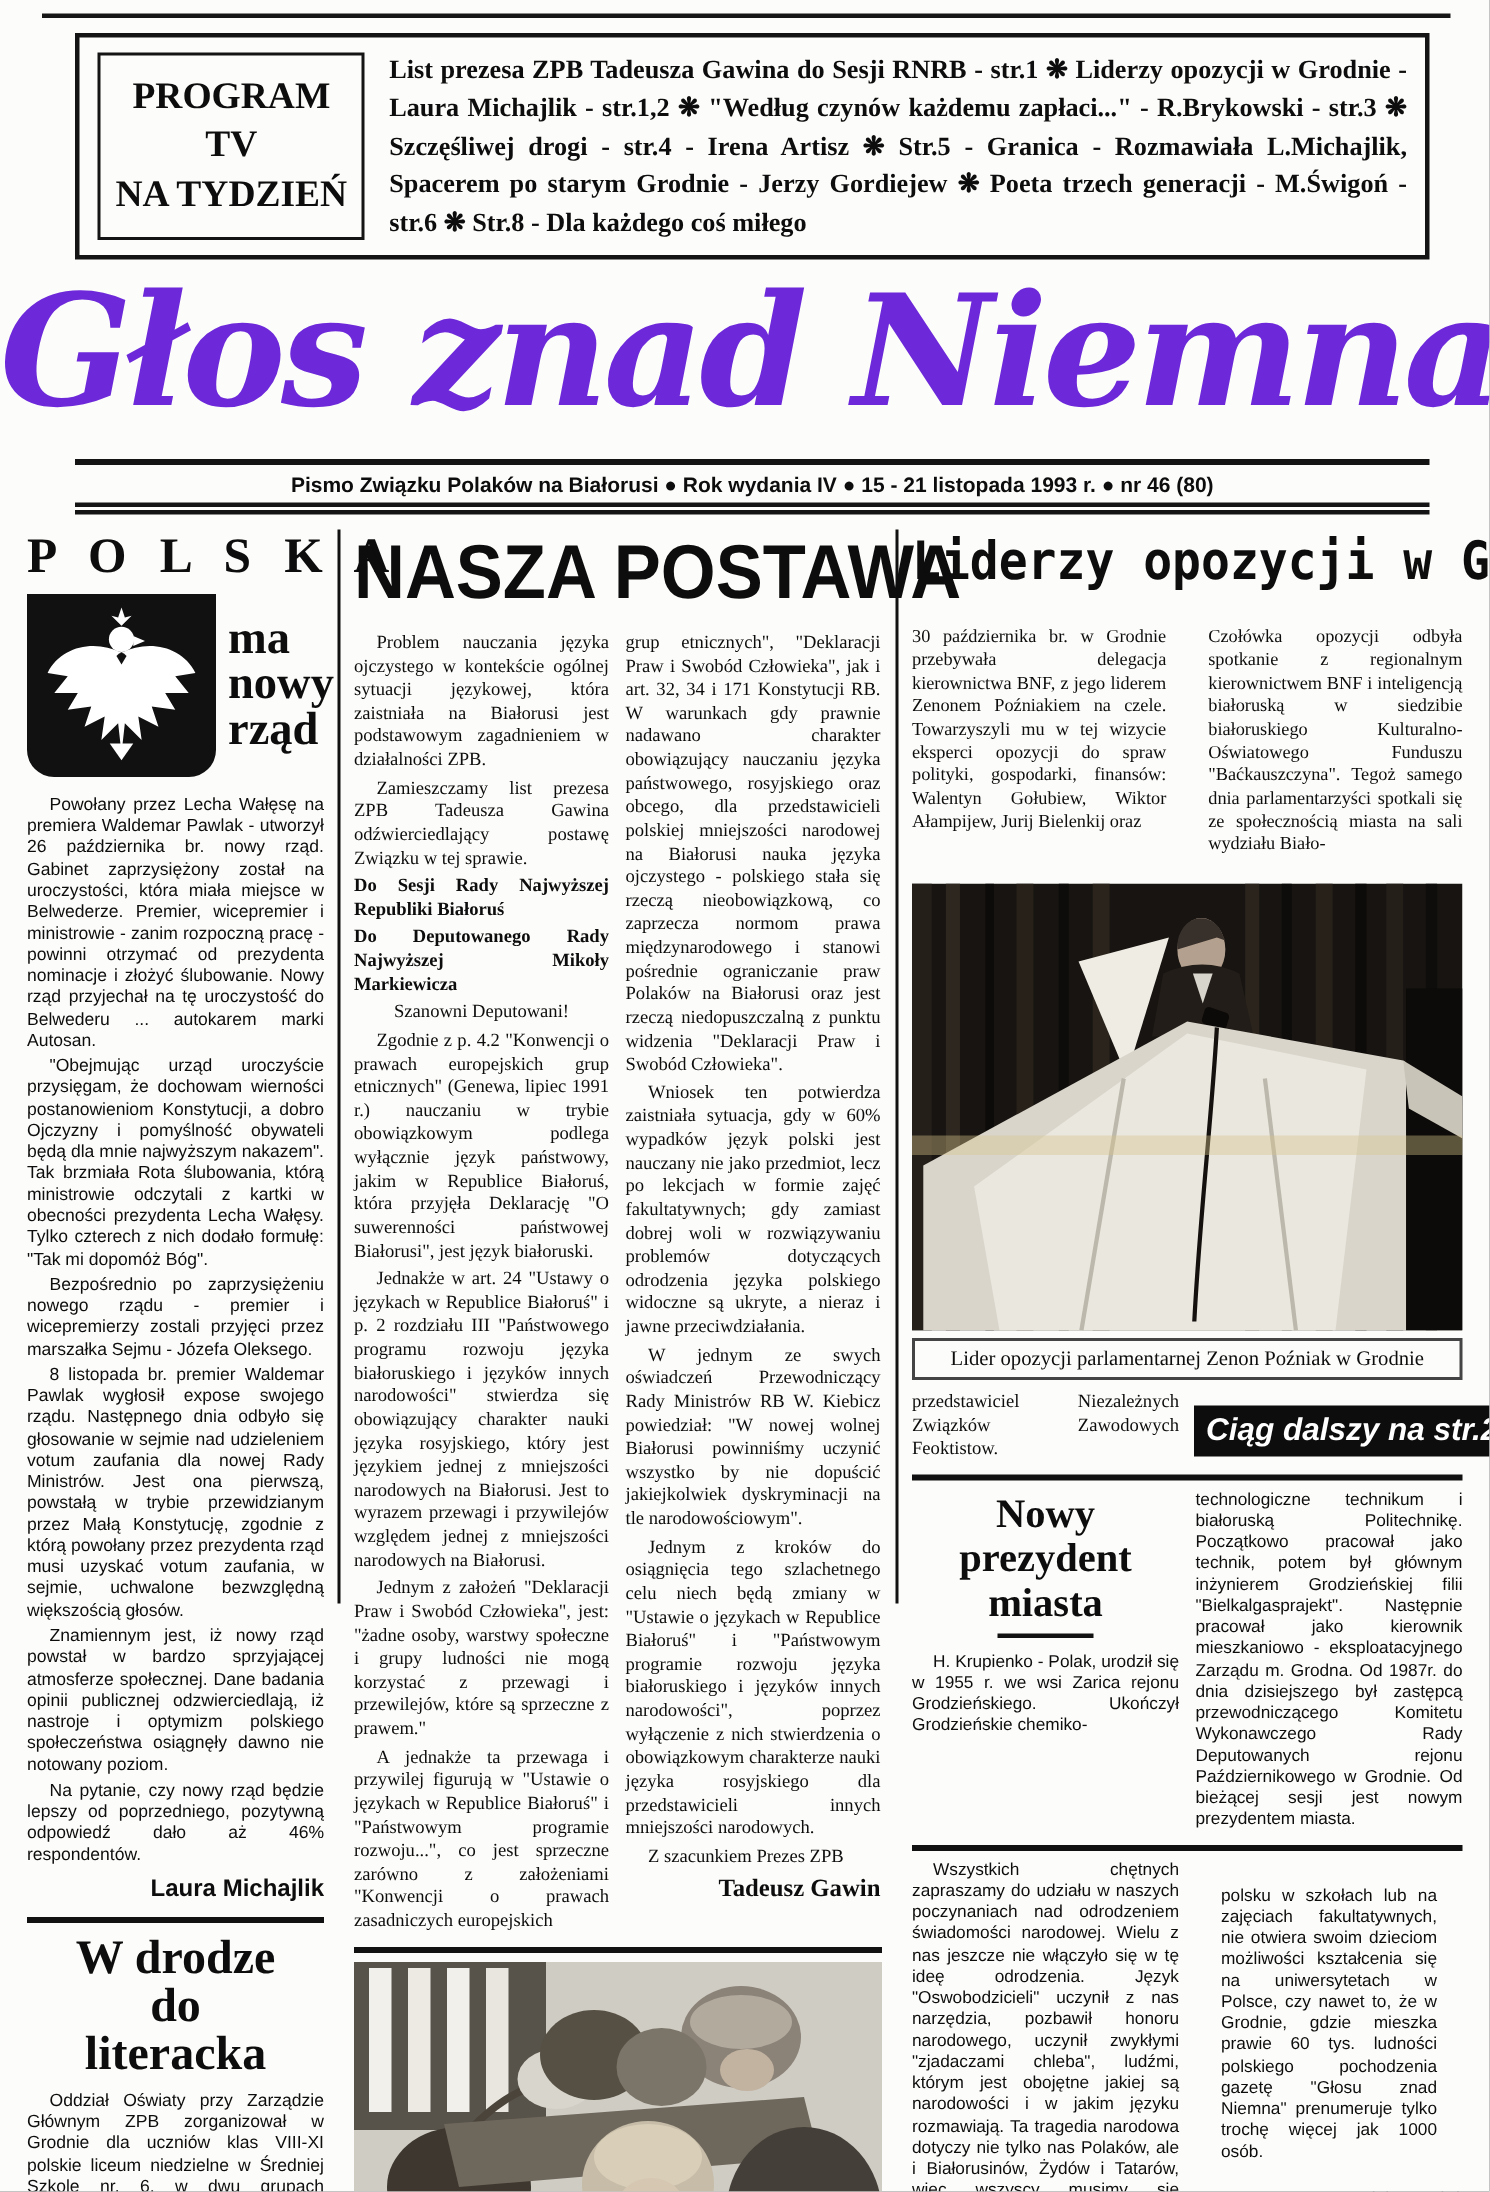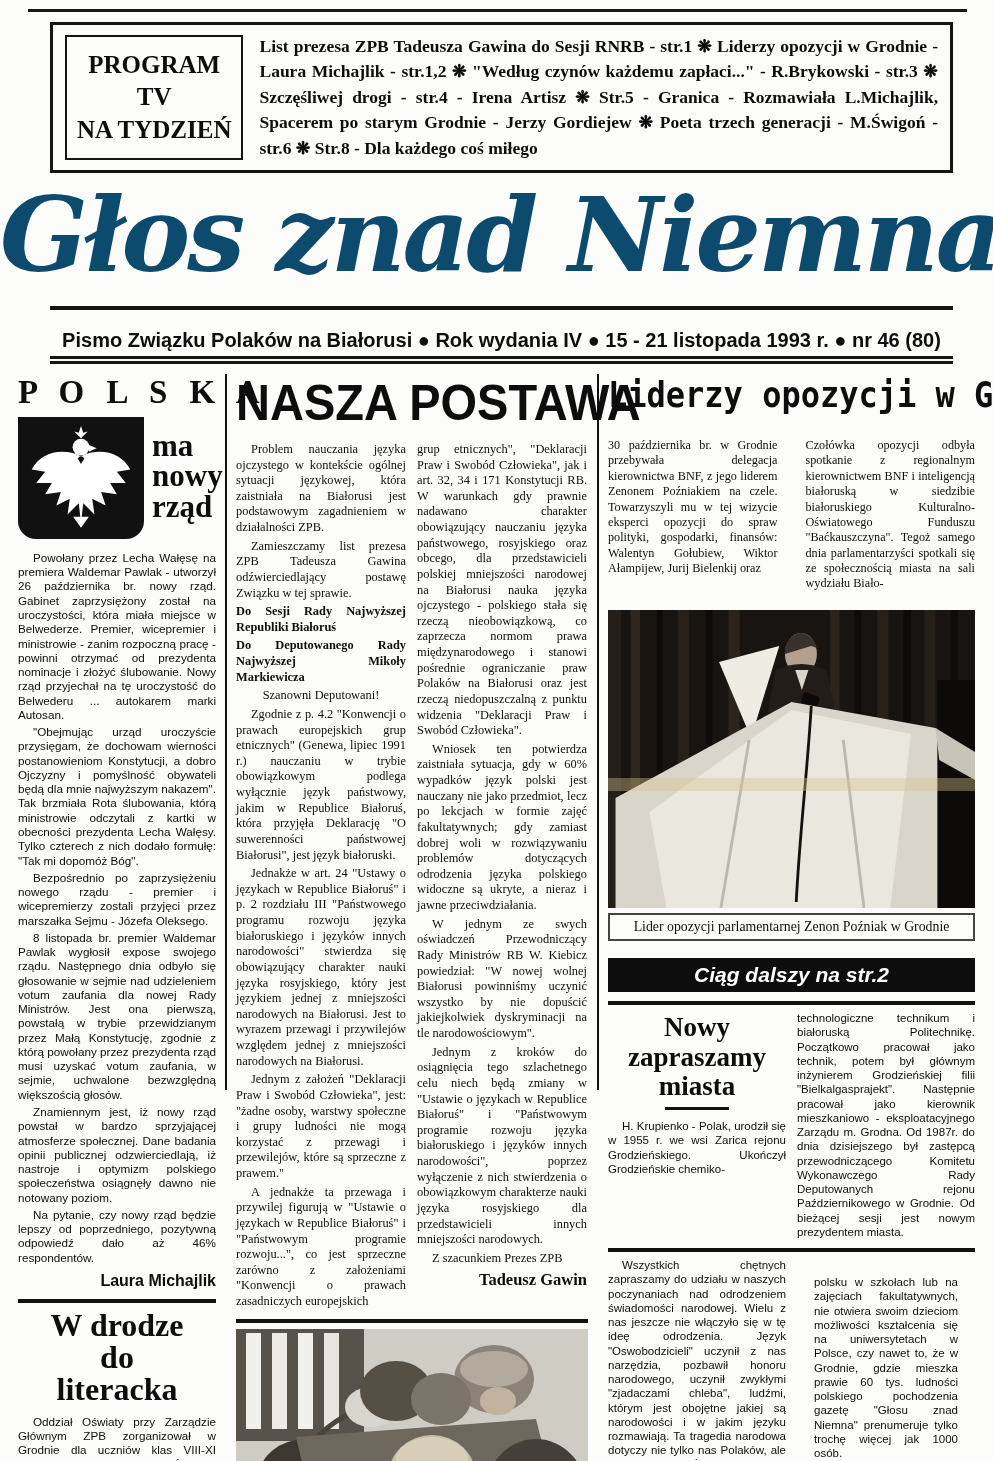--- a/index.html
+++ b/index.html
@@ -22,28 +22,28 @@
     font-size: 25px; line-height: 1.3; white-space: nowrap; flex: none;
   }
   .toc {
     font-family: "Liberation Serif", serif; font-weight: bold;
     font-size: 17.5px; line-height: 1.45; text-align: justify;
   }
 
   
   .masthead {
     font-family: "DejaVu Serif", serif; font-style: italic; font-weight: bold;
-    color: #0c4a6e; font-size: 103px; line-height: 1.35; text-align: center;
+    color: #6d28d9; font-size: 103px; line-height: 1.35; text-align: center;
     letter-spacing: -3px; margin-top: -8px; white-space: nowrap;
   }
 
   
   .datebar {
     margin: 2px 40px 0 50px; border-top: 4px solid #141414; border-bottom: 3px solid #141414;
-    padding: 19px 4px 4px; font-weight: bold; font-size: 20px;
+    padding: 5px 4px 4px; font-weight: bold; font-size: 14px;
     text-align: center; white-space: nowrap;
   }
   .datebar-underline { margin: 2px 40px 0 50px; height: 3px; background:#141414; }
 
   
   .cols { display: flex; gap: 9px; padding: 8px 18px 0 18px; }
   .vrule { width: 2px; background:#111; height: 716px; flex: none; margin-top: 2px; }
   .col-left  { width: 198px; flex: none; }
   .col-mid   { width: 352px; flex: none; }
   .col-right { flex: 1; min-width: 0; }
@@ -277,28 +277,29 @@
           <line x1="150" y1="130" x2="120" y2="298" stroke="#bcb8ac" stroke-width="3"></line>
           <line x1="250" y1="130" x2="272" y2="298" stroke="#bcb8ac" stroke-width="3"></line>
           <path d="M216 96 C212 160 204 220 200 292" stroke="#14110e" stroke-width="3" fill="none"></path>
           <rect x="350" y="70" width="40" height="228" fill="#0d0b09"></rect>
           <polygon points="348,118 390,142 390,170 352,150" fill="#c9c4b8"></polygon>
           <rect x="0" y="168" width="390" height="13" fill="#d8c489" opacity="0.4"></rect>
         </svg>
       </div>
       <div class="caption-box">Lider opozycji parlamentarnej Zenon Poźniak w Grodnie</div>
       <div class="cont-row">
+        <div class="cont-text">przedstawiciel Niezależnych Związków Zawodowych Feoktistow.</div>
         <div class="next-box">Ciąg dalszy na str.2</div>
       </div>
       <div class="hrule"></div>
 
       <div class="prez">
         <div class="prez-col">
           <div class="prez-h">
-            <div>Nowy zapraszamy</div>
+            <div>Nowy prezydent</div>
             <div>miasta</div>
           </div>
           <div class="prez-underline"></div>
           <p style="margin:3px 0 0;text-indent:14px;">H. Krupienko - Polak, urodził się w 1955 r. we wsi Zarica rejonu Grodzieńskiego. Ukończył Grodzieńskie chemiko-</p>
         </div>
         <div class="prez-col">
           <p class="no-indent" style="margin:0;">technologiczne technikum i białoruską Politechnikę. Początkowo pracował jako technik, potem był głównym inżynierem Grodzieńskiej filii "Bielkalgasprajekt". Następnie pracował jako kierownik mieszkaniowo - eksploatacyjnego Zarządu m. Grodna. Od 1987r. do dnia dzisiejszego był zastępcą przewodniczącego Komitetu Wykonawczego Rady Deputowanych rejonu Październikowego w Grodnie. Od bieżącej sesji jest nowym prezydentem miasta.</p>
         </div>
       </div>
       <div class="hrule"></div>

